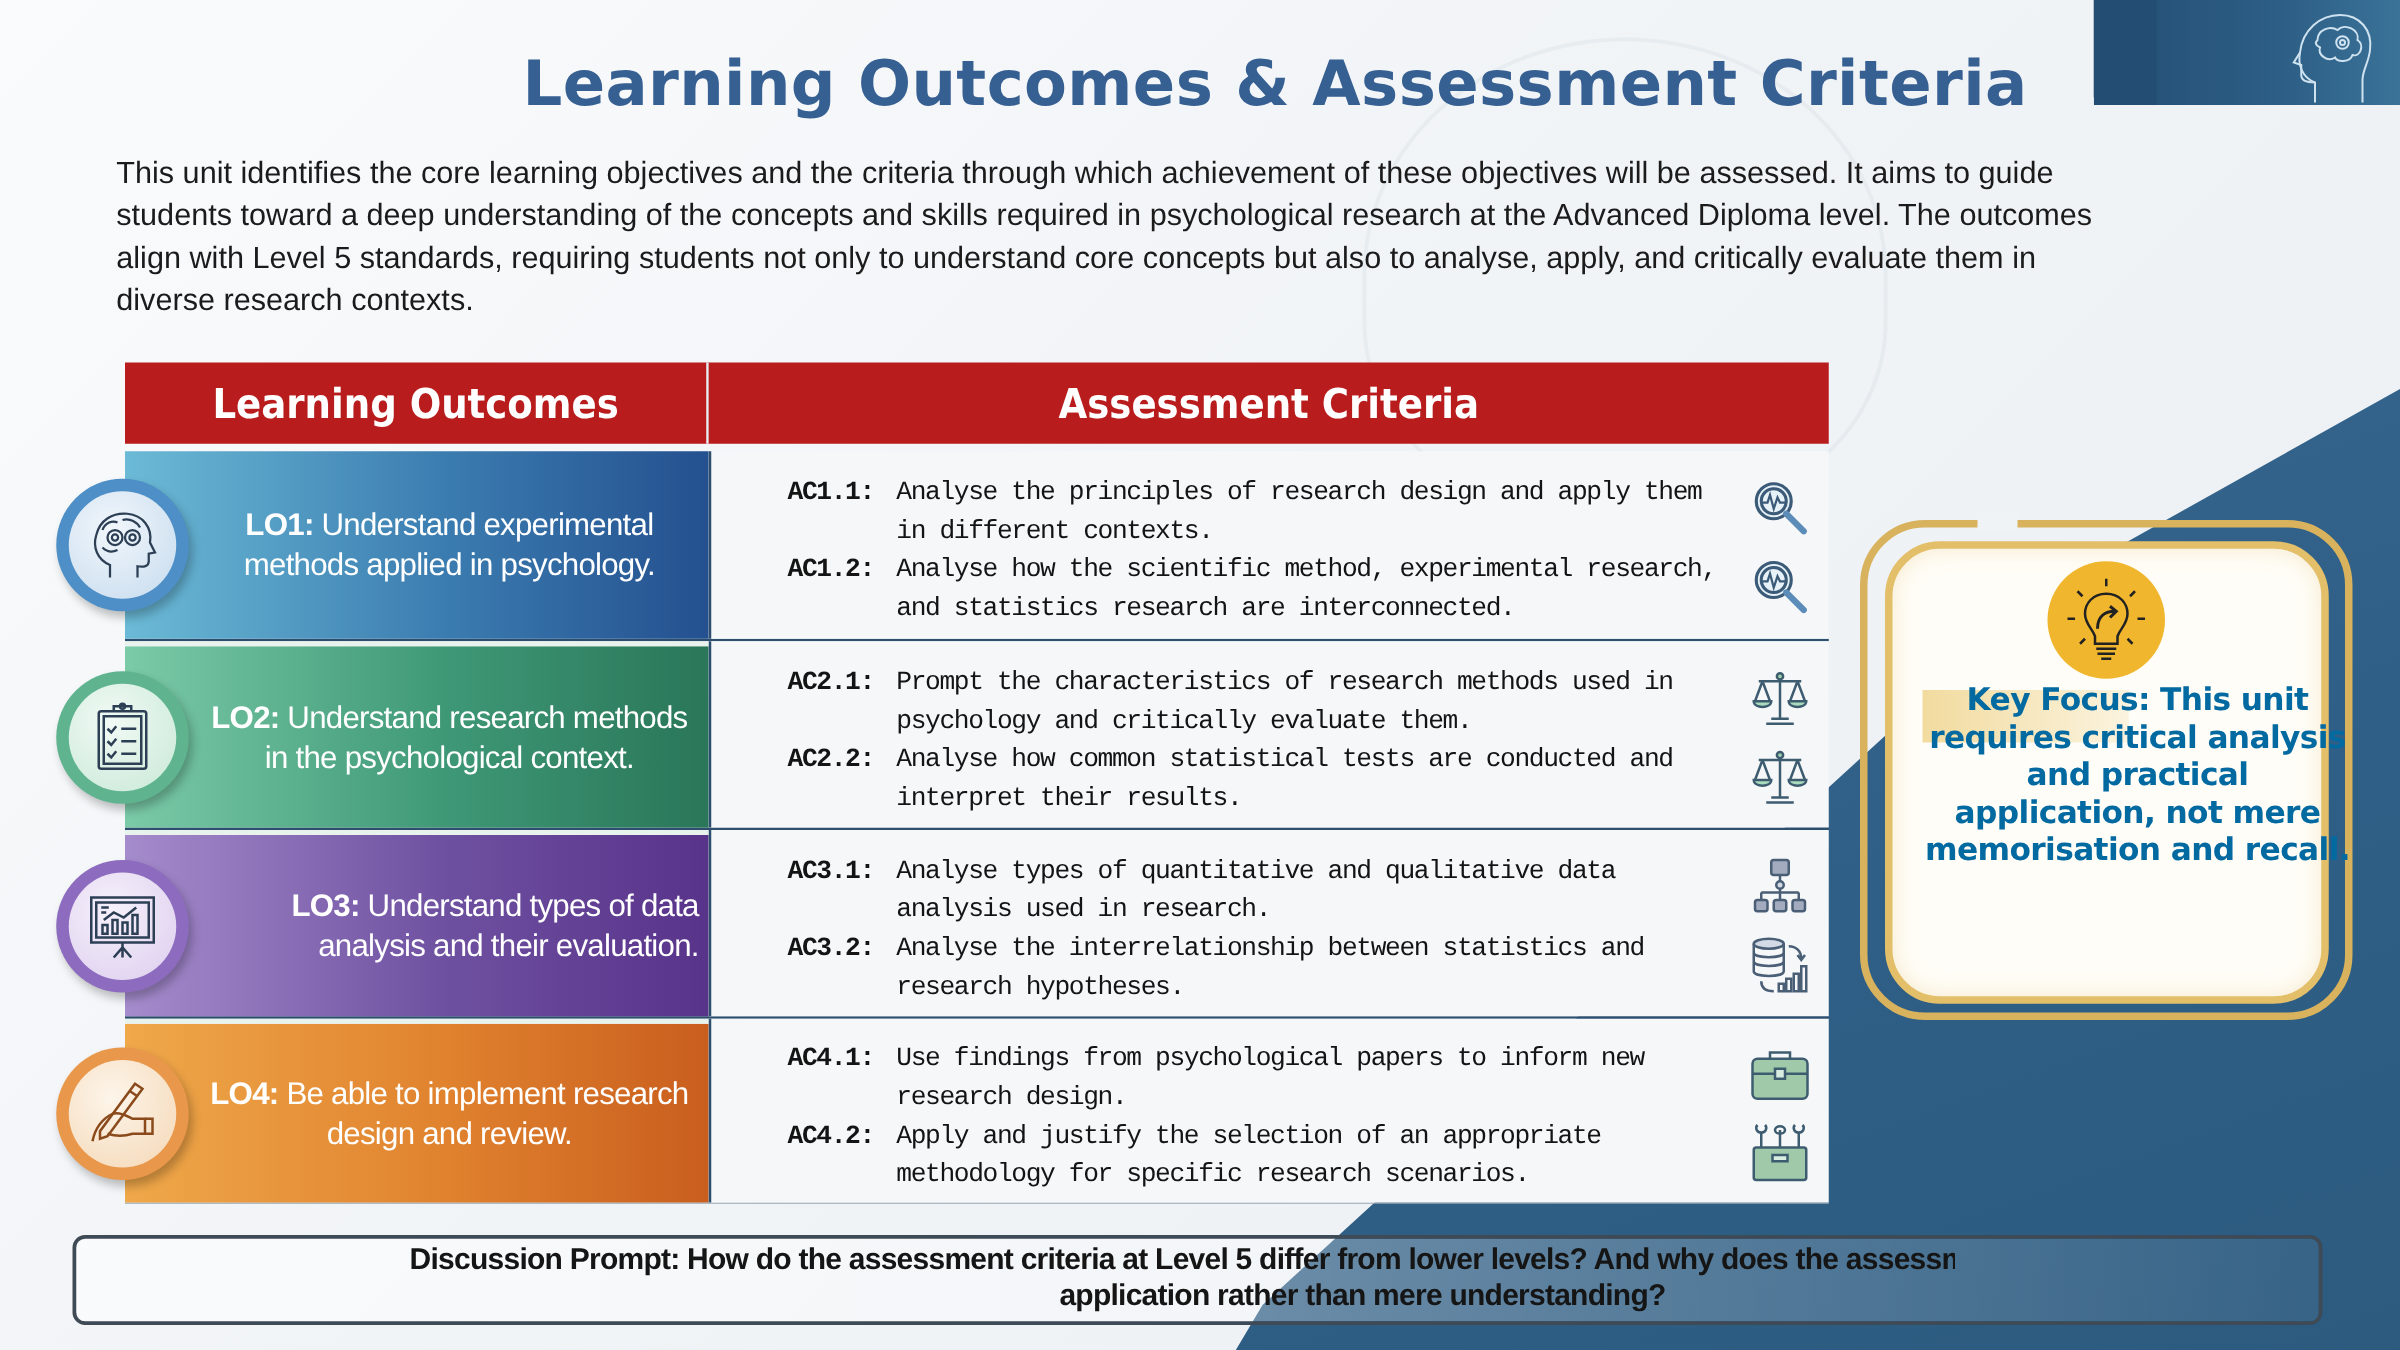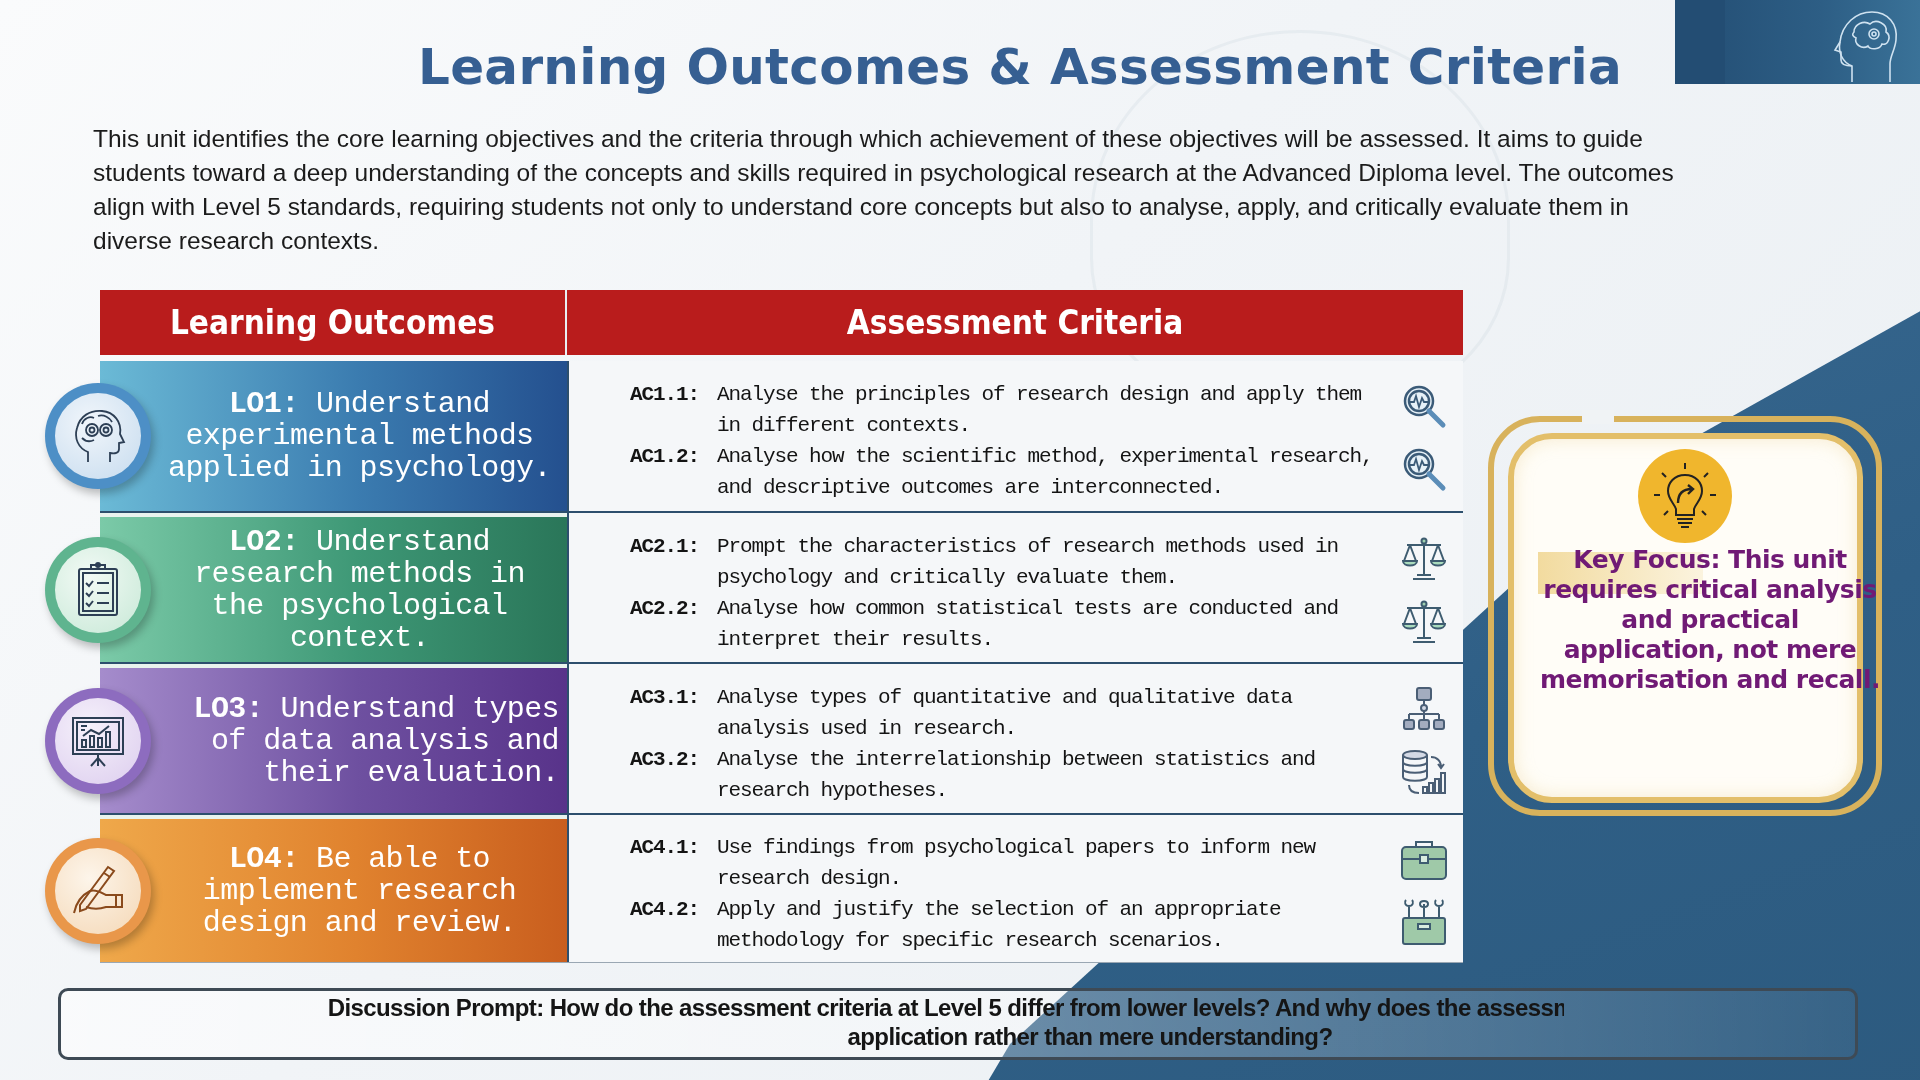--- a/index.html
+++ b/index.html
@@ -61,21 +61,21 @@
   }
   .th.lo { width: 467px; border-right: 2px solid #e9eef3; }
   .th.ac { flex: 1; }
   .row { display: flex; height: 151px; border-bottom: 2px solid #2d4f6d; }
   .row.r1 { margin-top: 6px; height: 152px; }
   .row:last-child { border-bottom: 1px solid #9aa7b3; height: 148px; }
   .lo-cell {
     width: 467px; position: relative;
     display: flex; align-items: center; justify-content: center;
     color: #fff; text-align: center;
-    font-family: Liberation Mono, monospace; font-size: 30px; line-height: 32px;
+    font-family: Liberation Sans, sans-serif; font-size: 25px; line-height: 32px;
     border-top: 4px solid #e9f3ee;
     letter-spacing: -0.6px;
   }
   .r1 .lo-cell { border-top: none; }
   .lo-cell .lo-text { padding-left: 60px; padding-right: 8px; }
   .lo-cell b { font-weight: bold; }
   .lo-1 { background: linear-gradient(90deg, #6bbad6 0%, #3b7cb0 55%, #24508f 100%); }
   .lo-2 { background: linear-gradient(90deg, #7bcaa8 0%, #3e9876 55%, #2a7659 100%); }
   .lo-3 { background: linear-gradient(90deg, #a58ccc 0%, #6e50a0 55%, #58338a 100%); text-align: right; }
   .lo-4 { background: linear-gradient(90deg, #efa84a 0%, #e0822e 55%, #c95e1e 100%); }
@@ -126,21 +126,21 @@
   .kf-bulb {
     position: absolute; left: 1638px; top: 449px; width: 94px; height: 94px;
     background: #f0b62d; border-radius: 50%;
     display: flex; align-items: center; justify-content: center;
   }
   .kf-hl { position: absolute; left: 1538px; top: 552px; width: 165px; height: 42px;
     background: linear-gradient(90deg, rgba(233,196,100,.6), rgba(240,215,150,.25)); }
   .kf-text {
     position: absolute; left: 1540px; top: 545px; width: 340px;
     text-align: center; font-family: "DejaVu Sans", sans-serif; font-weight: bold;
-    font-size: 25px; line-height: 30px; color: #701a75;
+    font-size: 25px; line-height: 30px; color: #0369a1;
     letter-spacing: -0.5px;
   }
 
   
   .dp-box {
     position: absolute; left: 58px; top: 988px; width: 1800px; height: 72px;
     border: 3px solid #3e4a55; border-radius: 10px;
     background: linear-gradient(90deg, rgba(255,255,255,.55), rgba(255,255,255,.05));
   }
   .dp-text {
@@ -192,21 +192,21 @@
       </div>
       <div class="lo-text"><b>LO1:</b><span> Understand experimental methods applied in psychology.</span></div>
     </div>
     <div class="ac-cell">
       <div class="ac-item">
         <span class="ac-code">AC1.1:</span>
         <span class="ac-text">Analyse the principles of research design and apply them in different contexts.</span>
       </div>
       <div class="ac-item">
         <span class="ac-code">AC1.2:</span>
-        <span class="ac-text">Analyse how the scientific method, experimental research, and descriptive outcomes are interconnected.</span>
+        <span class="ac-text">Analyse how the scientific method, experimental research, and statistics research are interconnected.</span>
       </div>
       <svg class="ac-icon top" viewBox="0 0 50 50" fill="none" stroke="#3b5b78" stroke-width="2.5">
         <circle cx="20" cy="20" r="14" fill="#e6f1f8"></circle>
           <circle cx="20" cy="20" r="10"></circle>
         <path d="M11 21 H15 L17 15 L20 26 L23 17 L25 21 H29" stroke-width="1.8"></path>
         <path d="M30 30 L44 44" stroke-width="5" stroke-linecap="round" stroke="#5b8db8"></path>
       </svg>
       <svg class="ac-icon bot" viewBox="0 0 50 50" fill="none" stroke="#3b5b78" stroke-width="2.5">
         <circle cx="20" cy="20" r="14" fill="#e6f1f8"></circle>
           <circle cx="20" cy="20" r="10"></circle>

